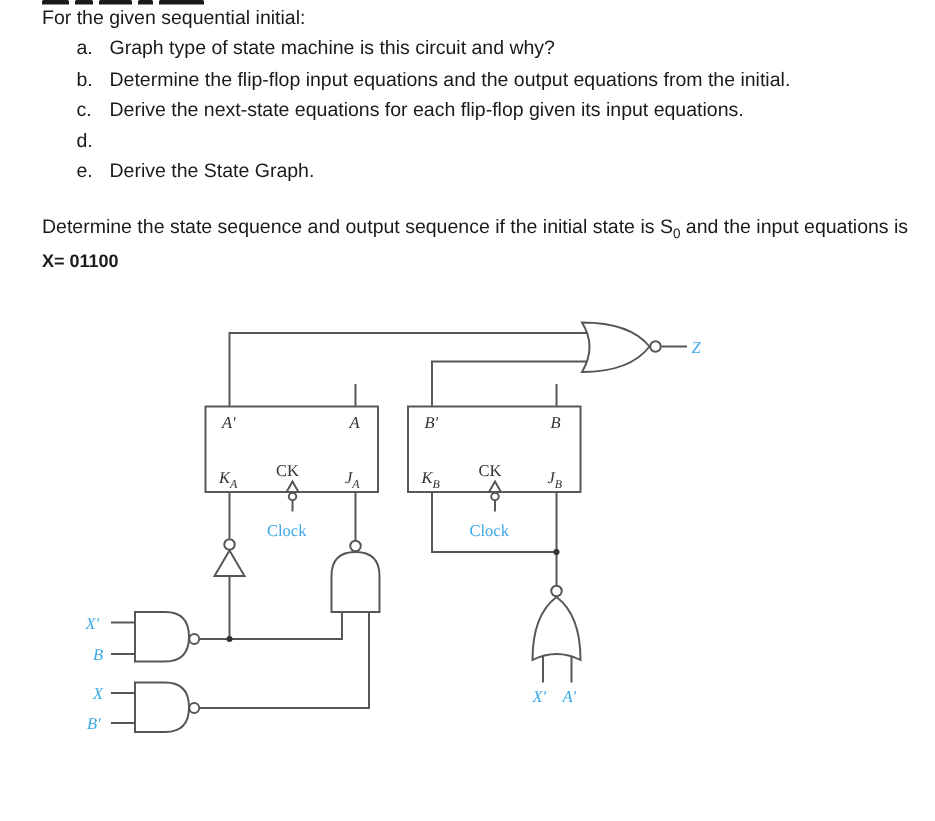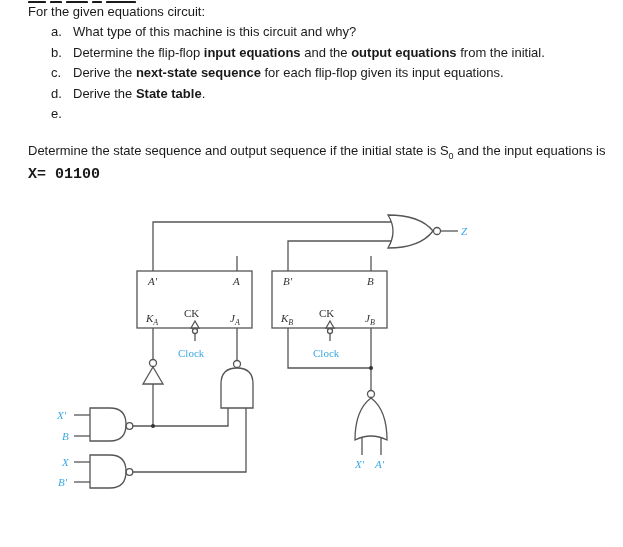--- a/index.html
+++ b/index.html
@@ -3,61 +3,61 @@
   <meta charset="utf-8">
   <style>
     html, body { margin: 0; padding: 0; background: #ffffff; }
     body { width: 623px; height: 547px; position: relative; overflow: hidden; font-family: "Liberation Sans", sans-serif; color: #1a1a1a; }
     .cutoff { position: absolute; left: 28px; top: -9px; width: 150px; height: 12px; overflow: hidden; }
     .cutoff span { display: inline-block; height: 4px; background: #1a1a1a; margin-right: 4px; border-radius: 1px; }
     .intro { position: absolute; left: 28px; top: 4px; font-size: 13px; line-height: 16px; }
     .qlist { position: absolute; left: 51px; top: 22px; margin: 0; padding: 0; list-style: none; }
     .qlist li { font-size: 13px; line-height: 20.5px; display: flex; white-space: nowrap; }
     .qlist .letter { width: 22px; display: inline-block; }
-    .qlist b { font-weight: bold; text-align: center; }
+    .qlist b { font-weight: normal; text-align: center; }
     .para { position: absolute; left: 28px; top: 142px; font-size: 13px; line-height: 17px; width: 580px; }
-    .para .seq { font-family: Liberation Mono, monospace; font-weight: bold; font-size: 15px; }
+    .para .seq { font-family: Liberation Sans, sans-serif; font-weight: bold; font-size: 12px; }
     .para sub { font-size: 9px; }
     svg#circuit { position: absolute; left: 0; top: 0; }
     .wire { stroke: #555; stroke-width: 1.3; fill: none; }
     .gate { stroke: #555; stroke-width: 1.3; fill: #fff; }
     .lbl { font-family: "Liberation Serif", serif; font-style: italic; font-size: 11px; fill: #333; }
     .lbl-up { font-family: "Liberation Serif", serif; font-size: 11px; fill: #333; }
     .blue { font-family: "Liberation Serif", serif; font-style: italic; font-size: 11px; fill: #3aa8e6; }
     .clock { font-family: "Liberation Serif", serif; font-size: 11px; fill: #3aa8e6; }
     .dot { fill: #333; }
   </style>
 </head>
 <body>
 
 <div class="cutoff">
   <span style="width:18px"></span><span style="width:12px"></span><span style="width:22px"></span><span style="width:10px"></span><span style="width:30px"></span>
 </div>
 
-<div class="intro">For the given equations circuit:</div>
+<div class="intro">For the given sequential initial:</div>
 
 <ol class="qlist" id="qlist">
     <li>
       <span class="letter">a.</span>
-      <span><span>What type of this machine is this circuit and why?</span></span>
+      <span><span>Graph type of state machine is this circuit and why?</span></span>
     </li>
     <li>
       <span class="letter">b.</span>
       <span><span>Determine the flip-flop </span><b>input equations</b><span> and the </span><b>output equations</b><span> from the initial.</span></span>
     </li>
     <li>
       <span class="letter">c.</span>
-      <span><span>Derive the </span><b>next-state sequence</b><span> for each flip-flop given its input equations.</span></span>
+      <span><span>Derive the </span><b>next-state equations</b><span> for each flip-flop given its input equations.</span></span>
     </li>
     <li>
       <span class="letter">d.</span>
-      <span><span>Derive the </span><b>State table</b><span>.</span></span>
     </li>
     <li>
       <span class="letter">e.</span>
+      <span><span>Derive the </span><b>State Graph</b><span>.</span></span>
     </li>
   </ol>
 
 <div class="para">
   <span>Determine the state sequence and output sequence if the initial state is S</span><sub>0</sub><span> and the input equations is </span><span class="seq">X= 01100</span>
 </div>
 
 <svg id="circuit" width="623" height="547">
 
   <polyline class="wire" points="153,271 153,222 392,222"></polyline>

